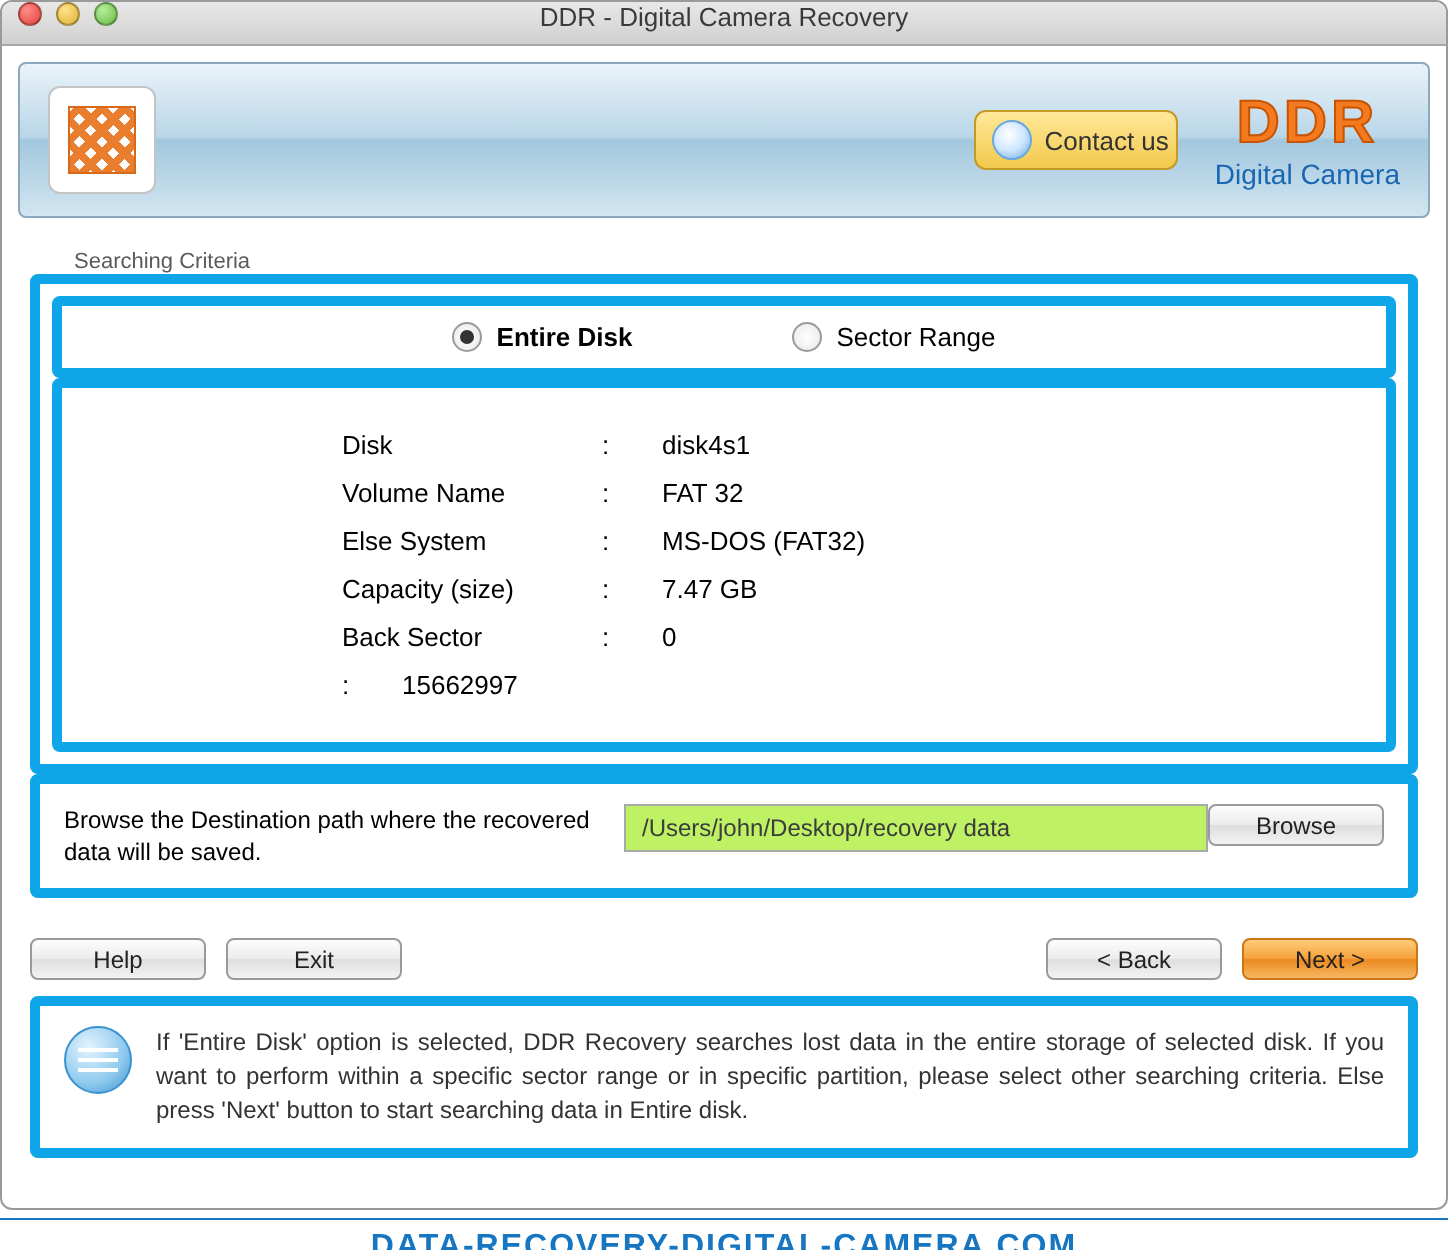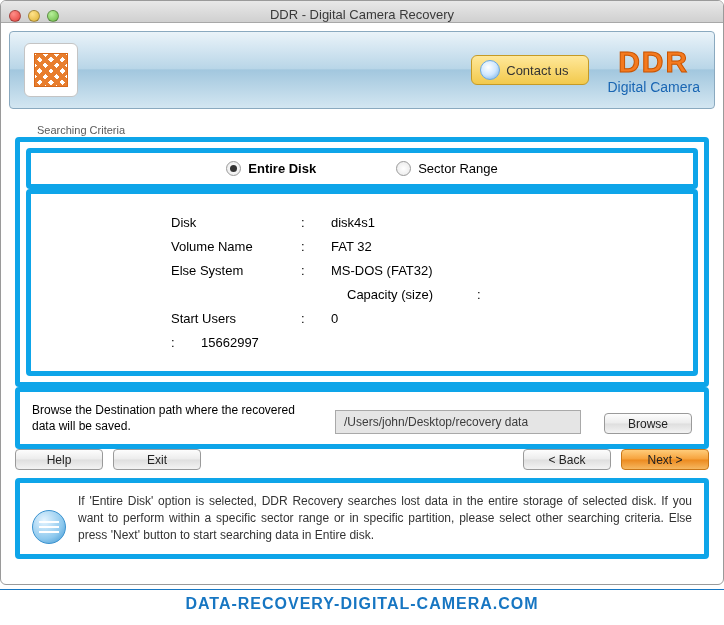--- a/index.html
+++ b/index.html
@@ -16,21 +16,21 @@
   background: #fff;
   border: 1px solid #9a9a9a;
   border-radius: 6px;
   overflow: hidden;
 }
 .titlebar {
   height: 22px;
   background: linear-gradient(#e8e8e8, #d0d0d0);
   border-bottom: 1px solid #a8a8a8;
   display: flex;
-  align-items: flex-end;
+  align-items: flex-start;
   padding: 0 8px;
 }
 .traffic { display: flex; gap: 7px; }
 .tl { width: 12px; height: 12px; border-radius: 50%; border: 1px solid rgba(0,0,0,0.3); }
 .tl.close { background: radial-gradient(circle at 35% 30%, #ff8e88, #e3413c); }
 .tl.min { background: radial-gradient(circle at 35% 30%, #ffe28a, #deb133); }
 .tl.max { background: radial-gradient(circle at 35% 30%, #b7f09a, #69b843); }
 .title { position: absolute; left: 0; right: 0; text-align: center; font-size: 13px; color: #3a3a3a; pointer-events: none; }
 
 .banner {
@@ -53,21 +53,21 @@
     repeating-linear-gradient(45deg, #e87e2e 0 4px, transparent 4px 8px),
     repeating-linear-gradient(-45deg, #e87e2e 0 4px, transparent 4px 8px);
   border: 1px solid #d8691a;
 }
 .banner-spacer { flex: 1; }
 .contact-btn {
   background: linear-gradient(#ffe89a, #f2c94c);
   border: 1px solid #c49a27;
   border-radius: 6px;
   height: 30px;
-  padding: 0 20px 0 8px;
+  padding: 0 4px 0 8px;
   display: inline-flex;
   align-items: center;
   gap: 6px;
   color: #333;
   font-size: 13px;
   cursor: pointer;
 }
 .contact-btn .avatar {
   width: 20px; height: 20px; border-radius: 50%;
   background: radial-gradient(circle at 40% 35%, #fff, #cfe7ff 50%, #6aa8e0 100%);
@@ -96,52 +96,52 @@
 .radio-opt .bold { font-weight: 700; }
 .radio {
   width: 15px; height: 15px; border-radius: 50%;
   border: 1px solid #9a9a9a;
   background: radial-gradient(#fff, #e8e8e8);
   display: inline-flex; align-items: center; justify-content: center;
 }
 .radio.sel::after { content: ""; width: 7px; height: 7px; border-radius: 50%; background: #333; }
 
 .details-box { padding: 12px 10px 12px 140px; }
-.drow { display: flex; margin: 9px 0; font-size: 13px; justify-content: center; }
+.drow { display: flex; margin: 9px 0; font-size: 13px; }
 .drow .k { width: 130px; }
 .drow .c { width: 30px; }
 .drow .v { flex: 1; }
 
-.dest-box { display: flex; align-items: flex-end; gap: 23px; padding: 10px 12px; }
+.dest-box { display: flex; align-items: flex-start; gap: 0; padding: 10px 12px; }
 .dest-text { flex: 0 0 280px; font-size: 12px; line-height: 1.35; }
 .dest-input {
   flex: 1;
   height: 24px;
   border: 1px solid #a9a9a9;
-  background: #e5e5e5;
+  background: #bef264;
   padding: 0 8px;
   font-size: 12px;
   color: #3c3c3c;
 }
 .btn {
   height: 21px; min-width: 78px;
   background: linear-gradient(#fdfdfd, #ececec 48%, #dedede 52%, #f3f3f3);
   border: 1px solid #9a9a9a; border-radius: 4px;
   font-size: 12px; color: #222; cursor: pointer;
 }
 .wide { min-width: 88px; }
 .btn.primary {
   background: linear-gradient(#ffcc7a, #f6a23c 48%, #ec8a1f 52%, #f6b861);
   border-color: #c97718;
   text-align: center;
 }
-.btn-row { display: flex; align-items: center; gap: 10px; margin: 0 0 8px; }
+.btn-row { display: flex; align-items: center; gap: 10px; margin: 20px 0 8px; }
 .btn-row .spacer { flex: 1; }
 
-.info-box { display: flex; gap: 12px; padding: 10px 12px; align-items: flex-end; }
+.info-box { display: flex; gap: 12px; padding: 10px 12px; }
 .info-icon {
   width: 34px; height: 34px; flex: 0 0 34px;
   border-radius: 50%;
   background: radial-gradient(circle at 35% 30%, #e4f4ff, #8ec9ee 60%, #3a92cf);
   border: 1px solid #3a92cf;
   display: flex; align-items: center; justify-content: center;
 }
 .info-icon::before, .info-icon::after {
   content: ""; position: absolute;
 }
@@ -218,23 +218,24 @@
           <span class="v">FAT 32</span>
         </div>
         <div class="drow">
           <span class="k">Else System</span>
           <span class="c">:</span>
           <span class="v">MS-DOS (FAT32)</span>
         </div>
         <div class="drow">
           <span class="k">Capacity (size)</span>
           <span class="c">:</span>
-        </div>
-        <div class="drow">
-          <span class="k">Start Users</span>
+          <span class="v">7.47  GB</span>
+        </div>
+        <div class="drow">
+          <span class="k">Back Sector</span>
           <span class="c">:</span>
           <span class="v">0</span>
         </div>
         <div class="drow">
           <span class="c">:</span>
           <span class="v">15662997</span>
         </div>
       </div>
     </div>
 

